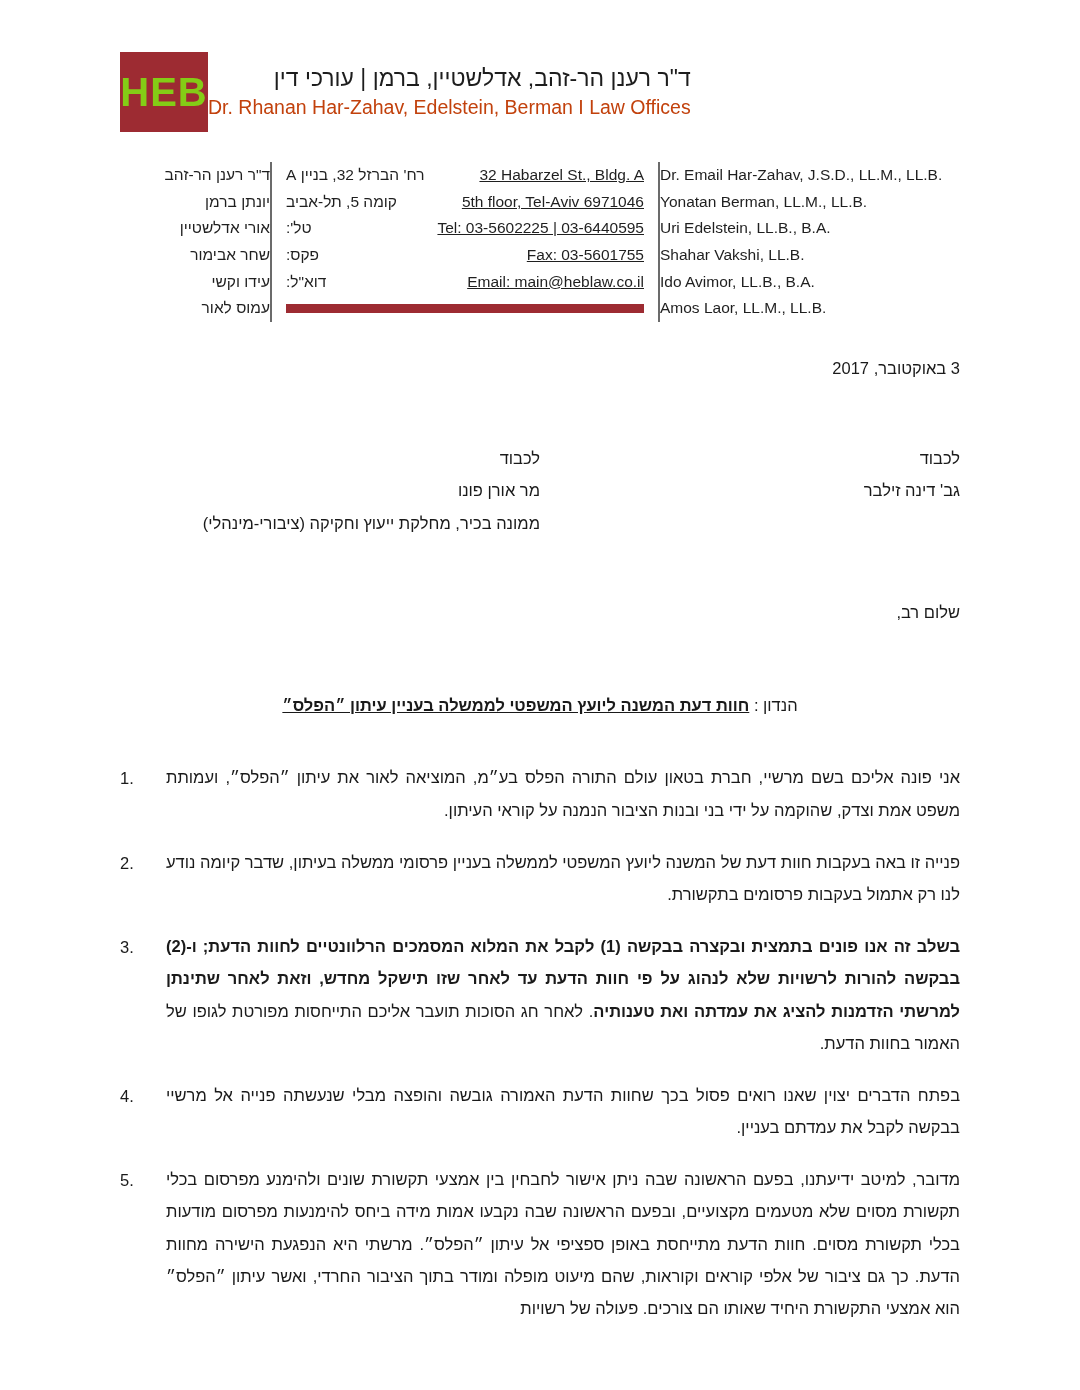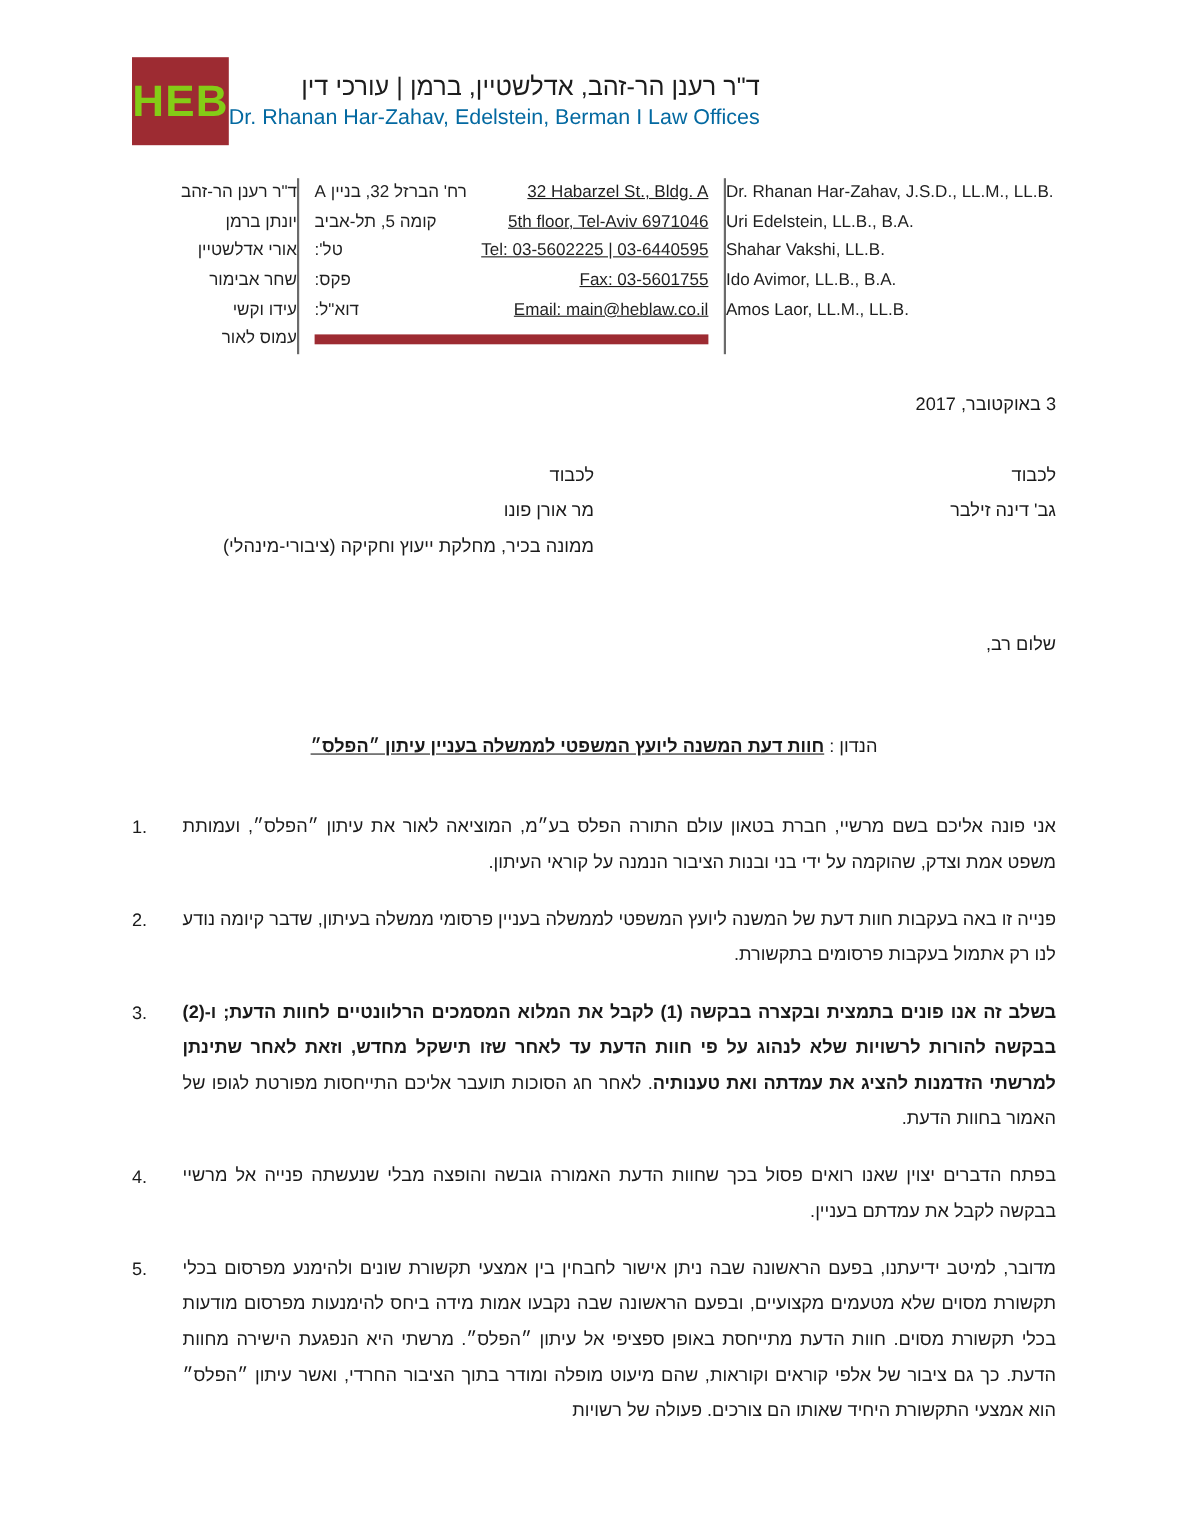--- a/index.html
+++ b/index.html
@@ -55,21 +55,21 @@
     direction: rtl;
   }
   .firm-he {
     font-size: 23px;
     color: #1d1d1d;
     white-space: nowrap;
     line-height: 1.35;
   }
   .firm-en {
     font-size: 19.5px;
-    color: #0369a1;
+    color: #c2410c;
     white-space: nowrap;
     line-height: 1.35;
     direction: ltr;
     text-align: right;
     font-family: "Liberation Sans", sans-serif;
   }
 
   
   .contact-band {
     margin: 30px 120px 0 120px;
@@ -149,20 +149,21 @@
   .recipients {
     margin-top: 32px;
     display: flex;
     flex-direction: row;
     justify-content: flex-start;
     gap: 0;
   }
   .recip {
     direction: rtl;
     text-align: right;
+    margin-top: 26px;
   }
   .recip.first { width: 420px; }
   .recip.second { width: 420px; }
   .recip div { line-height: 1.95; font-size: 16.5px; white-space: nowrap;}
   .greeting {
     margin-top: 58px;
     font-size: 16.5px;
   }
   .subject {
     margin-top: 62px;
@@ -218,21 +219,22 @@
   <div class="letterhead">
     <div class="logo-box">HEB</div>
     <div class="firm-names">
       <div class="firm-he">ד"ר רענן הר-זהב, אדלשטיין, ברמן  |  עורכי דין</div>
       <div class="firm-en">Dr. Rhanan Har-Zahav, Edelstein, Berman  I  Law Offices</div>
     </div>
   </div>
 
   <div class="contact-band">
     <div class="col-left">
-      <div>Dr. Rhanan Har-Zahav, J.S.D., LL.M., LL.B.</div>
+      <div>Dr. Email Har-Zahav, J.S.D., LL.M., LL.B.</div>
+      <div>Yonatan Berman, LL.M., LL.B.</div>
       <div>Uri Edelstein, LL.B., B.A.</div>
       <div>Shahar Vakshi, LL.B.</div>
       <div>Ido Avimor, LL.B., B.A.</div>
       <div>Amos Laor, LL.M., LL.B.</div>
     </div>
 
     <div class="col-mid">
       <div class="addr-row">
         <span class="en">32 Habarzel St., Bldg. A</span>
         <span class="he">רח' הברזל 32, בניין A</span>

